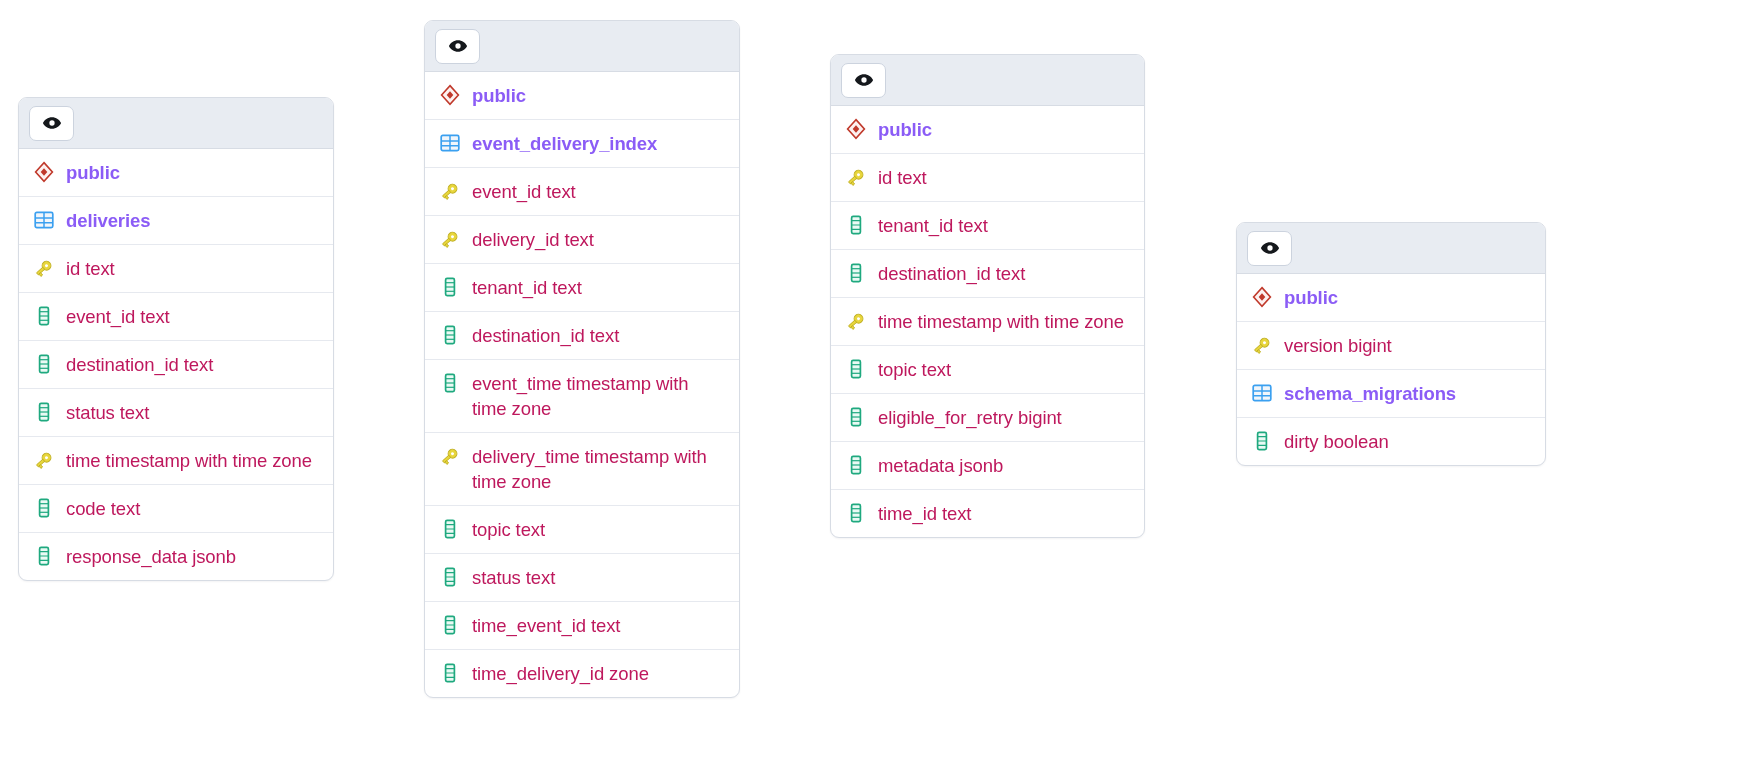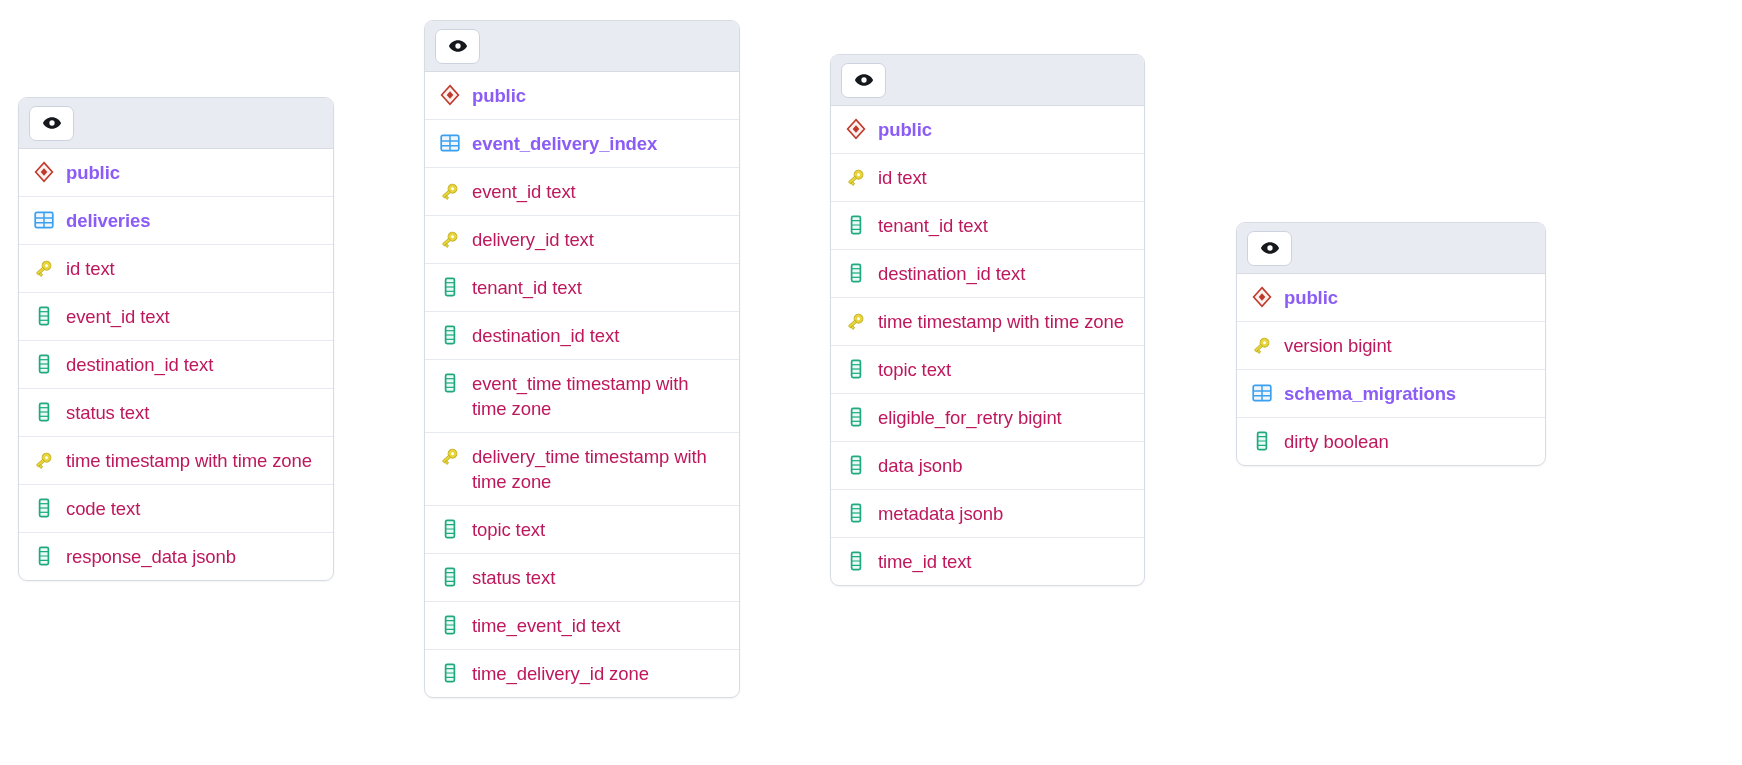--- a/index.html
+++ b/index.html
@@ -451,31 +451,20 @@
         </div>
         <div class="row">
           <span class="row-icon">
             <svg width="22" height="24" viewBox="0 0 22 24">
               <rect x="6.6" y="3.4" width="8.8" height="17.2" rx="1.5" fill="#eafaf4" stroke="#1fa97f" stroke-width="1.7"></rect>
               <line x1="6.6" y1="7.7" x2="15.4" y2="7.7" stroke="#1fa97f" stroke-width="1.2"></line>
               <line x1="6.6" y1="12.0" x2="15.4" y2="12.0" stroke="#1fa97f" stroke-width="1.2"></line>
               <line x1="6.6" y1="16.3" x2="15.4" y2="16.3" stroke="#1fa97f" stroke-width="1.2"></line>
             </svg>
           </span>
-          <span class="row-label">data jsonb</span>
-        </div>
-        <div class="row">
-          <span class="row-icon">
-            <svg width="22" height="24" viewBox="0 0 22 24">
-              <rect x="6.6" y="3.4" width="8.8" height="17.2" rx="1.5" fill="#eafaf4" stroke="#1fa97f" stroke-width="1.7"></rect>
-              <line x1="6.6" y1="7.7" x2="15.4" y2="7.7" stroke="#1fa97f" stroke-width="1.2"></line>
-              <line x1="6.6" y1="12.0" x2="15.4" y2="12.0" stroke="#1fa97f" stroke-width="1.2"></line>
-              <line x1="6.6" y1="16.3" x2="15.4" y2="16.3" stroke="#1fa97f" stroke-width="1.2"></line>
-            </svg>
-          </span>
           <span class="row-label">metadata jsonb</span>
         </div>
         <div class="row">
           <span class="row-icon">
             <svg width="22" height="24" viewBox="0 0 22 24">
               <rect x="6.6" y="3.4" width="8.8" height="17.2" rx="1.5" fill="#eafaf4" stroke="#1fa97f" stroke-width="1.7"></rect>
               <line x1="6.6" y1="7.7" x2="15.4" y2="7.7" stroke="#1fa97f" stroke-width="1.2"></line>
               <line x1="6.6" y1="12.0" x2="15.4" y2="12.0" stroke="#1fa97f" stroke-width="1.2"></line>
               <line x1="6.6" y1="16.3" x2="15.4" y2="16.3" stroke="#1fa97f" stroke-width="1.2"></line>
             </svg>

